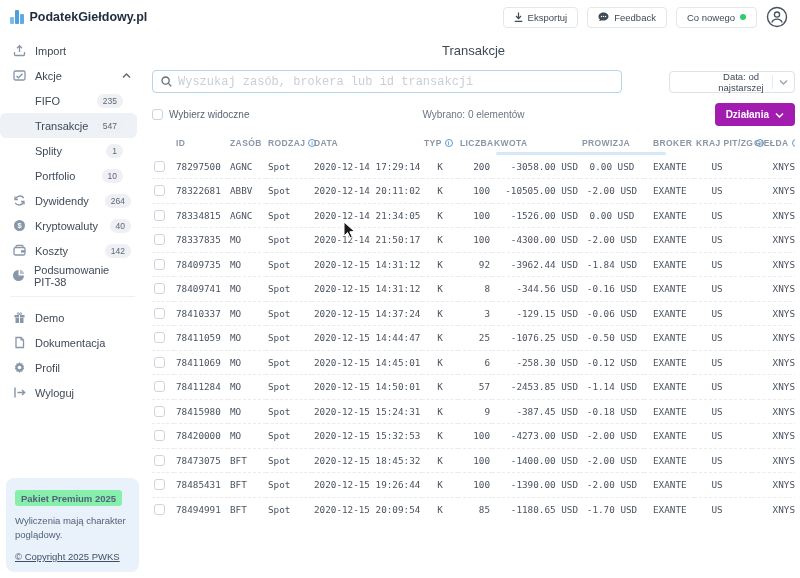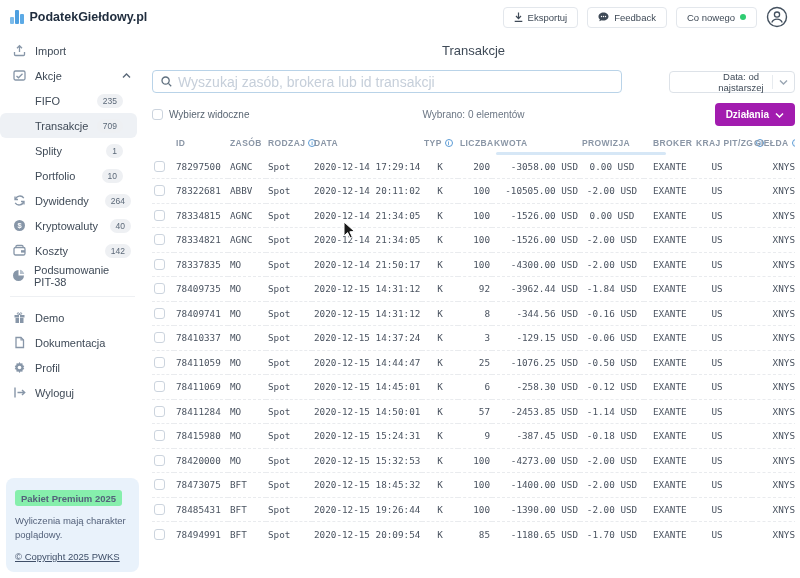--- a/index.html
+++ b/index.html
@@ -45,22 +45,22 @@
   .side-note { font-size:9.5px; color:#53617a; line-height:1.45; margin-top:8px; }
   .side-copy { display:inline-block; font-size:9.5px; color:#3f4f68; text-decoration:underline;
     margin-top:9px; cursor:pointer; }
 
   
   .main { flex:1; min-width:0; padding:2px 5px 0 7px; display:flex; flex-direction:column; }
   .page-title { text-align:center; font-size:13px; font-weight:500; color:#3f4a57; margin-top:7px; }
   .controls1 { display:flex; align-items:center; margin-top:12px; }
   .searchbox { flex:1; display:flex; align-items:center; gap:6px; height:23px;
     border:1px solid #b9d3e8; border-radius:4px; padding:0 8px; margin-right:47px; }
-  .searchbox input { border:none; outline:none; flex:1; font-size:14px; color:#3f4a57;
-    font-family:Liberation Sans, sans-serif; background:transparent; }
+  .searchbox input { border:none; outline:none; flex:1; font-size:12px; color:#3f4a57;
+    font-family:Liberation Mono, monospace; background:transparent; }
   .searchbox input::placeholder { color:#c6cfda; }
   .sortbox { width:126px; height:22px; border:1px solid #dde2e8; border-radius:4px;
     display:flex; align-items:center; font-size:9.5px; color:#3f4a57; cursor:pointer;padding-left:40px; }
   .sortbox .sort-label { flex:1; text-align:center; }
   .sortbox .sort-chev { border-left:1px solid #e7ebef; padding:0 6px; display:flex;
     align-items:center; color:#9aa6b3; height:14px; }
   .controls2 { display:flex; align-items:center; margin-top:9px; position:relative; height:24px; }
   .chk-row { display:flex; align-items:center; gap:6px; font-size:10px; color:#5a6673; }
   .cb { width:11px; height:11px; border:1.5px solid #ccd4de; border-radius:3px; background:#fff;
     cursor:pointer; flex:0 0 auto; }
@@ -181,21 +181,21 @@
             </svg>
           </span>
       </div>
 
       <div class="nav-item nav-sub">
         <span>FIFO</span>
         <span class="badge">235</span>
       </div>
       <div class="nav-item nav-sub active">
         <span>Transakcje</span>
-        <span class="badge">709</span>
+        <span class="badge">547</span>
       </div>
       <div class="nav-item nav-sub">
         <span>Splity</span>
         <span class="badge">1</span>
       </div>
       <div class="nav-item nav-sub">
         <span>Portfolio</span>
         <span class="badge">10</span>
       </div>
 
@@ -390,36 +390,20 @@
                 <td>-1526.00 USD</td>
                 <td>0.00 USD</td>
                 <td>EXANTE</td>
                 <td>US</td>
                 <td>XNYS</td>
               </tr>
               <tr>
                 <td>
                   <div class="cb"></div>
                 </td>
-                <td>78334821</td>
-                <td>AGNC</td>
-                <td>Spot</td>
-                <td>2020-12-14 21:34:05</td>
-                <td>K</td>
-                <td>100</td>
-                <td>-1526.00 USD</td>
-                <td>-2.00 USD</td>
-                <td>EXANTE</td>
-                <td>US</td>
-                <td>XNYS</td>
-              </tr>
-              <tr>
-                <td>
-                  <div class="cb"></div>
-                </td>
                 <td>78337835</td>
                 <td>MO</td>
                 <td>Spot</td>
                 <td>2020-12-14 21:50:17</td>
                 <td>K</td>
                 <td>100</td>
                 <td>-4300.00 USD</td>
                 <td>-2.00 USD</td>
                 <td>EXANTE</td>
                 <td>US</td>

